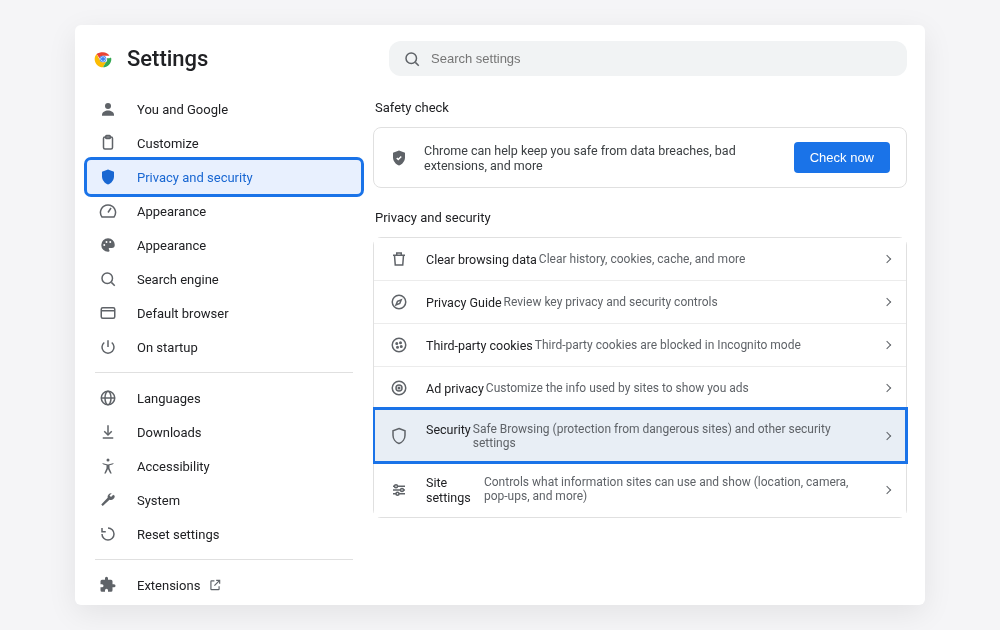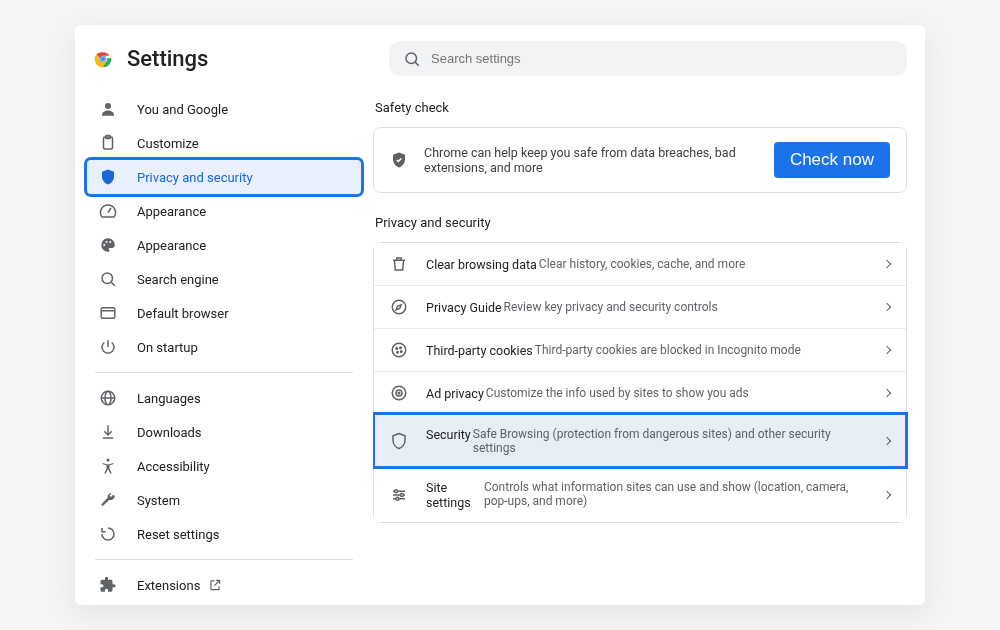--- a/index.html
+++ b/index.html
@@ -85,21 +85,21 @@
     .safety {
       display: flex; align-items: center;
       padding: 14px 16px;
       gap: 16px;
     }
     .safety .desc { font-size: 12.5px; color: #3c4043; flex:1; }
     .btn-primary {
       background: #1a73e8; color: #fff;
       border: none; border-radius: 4px;
       padding: 8px 16px;
-      font-size: 17px; font-weight: 500;
+      font-size: 13px; font-weight: 500;
       cursor: pointer;
     }
     .list-row {
       display: flex; align-items: center;
       padding: 12px 16px;
       gap: 18px;
       border-top: 1px solid #ececec;
       cursor: pointer;
       position: relative;
       background: #fff;

